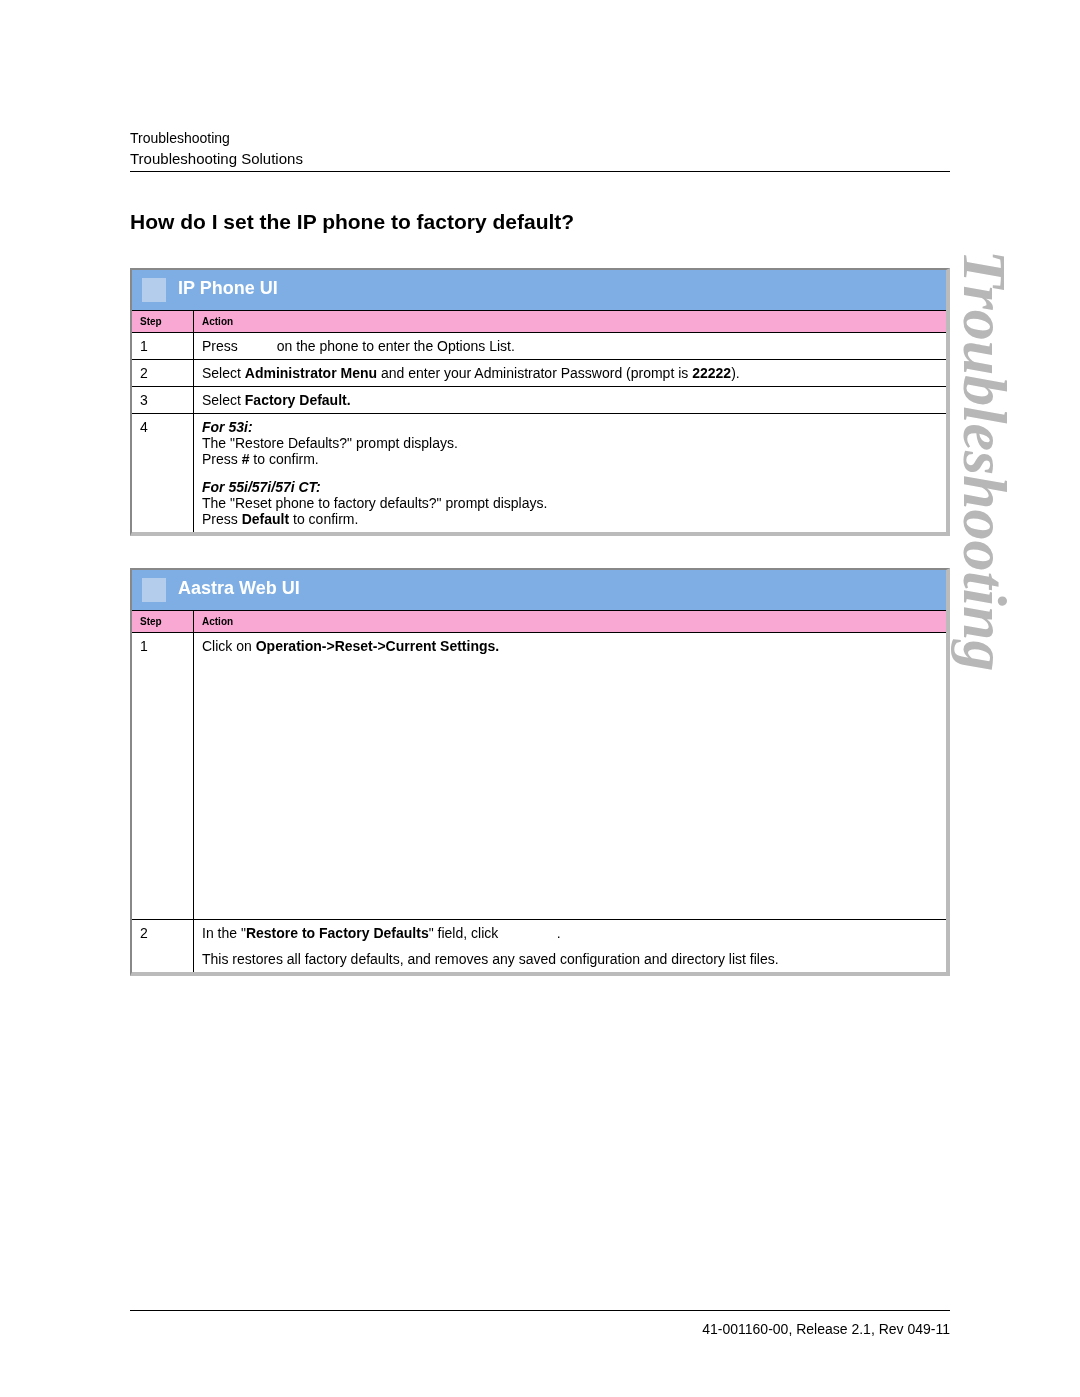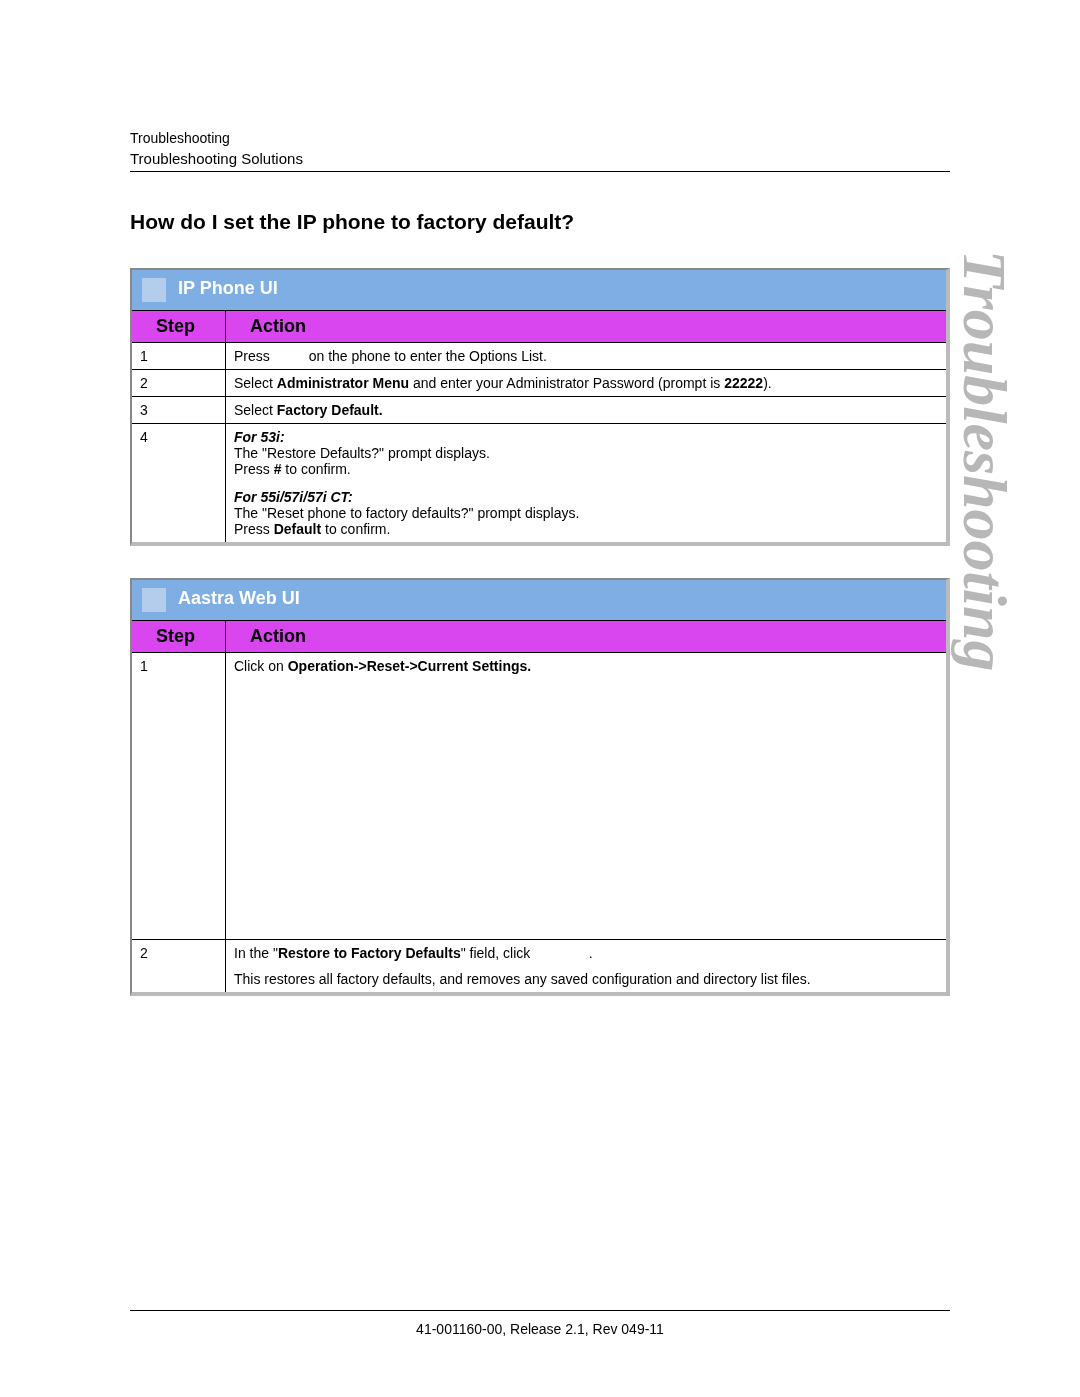--- a/index.html
+++ b/index.html
@@ -76,25 +76,25 @@
     height: 24px;
     background: #b4cdec;
     margin-right: 12px;
     vertical-align: middle;
   }
   table.steps {
     border-collapse: collapse;
     width: 100%;
   }
   table.steps th {
-    background: #d946ef;
+    background: #f9a8d4;
     font-weight: bold;
     text-align: left;
-    font-size: 18px;
-    padding: 5px 24px;
+    font-size: 10px;
+    padding: 5px 8px;
     border-top: 1px solid #000;
     border-bottom: 1px solid #000;
   }
   table.steps th.col-step {
     width: 45px;
     border-right: 1px solid #000;
   }
   table.steps td {
     padding: 5px 8px;
     font-size: 14px;
@@ -111,21 +111,21 @@
   .bold { font-weight: bold; margin-top: 16px; }
   .ital-bold { font-style: italic; font-weight: bold; }
   .between-box { height: 32px; }
   .gap-tr td { border-bottom: none; height: 250px; }
   .footer-rule {
     border-top: 1.5px solid #000;
     margin-top: 40px;
   }
   .footer {
     display: flex;
-    justify-content: center;
+    justify-content: flex-end;
     font-size: 14px;
     margin-top: 10px;
   }
   .footer-area {
     position: absolute;
     bottom: 60px;
     left: 130px;
     right: 130px;
   }
 </style>

